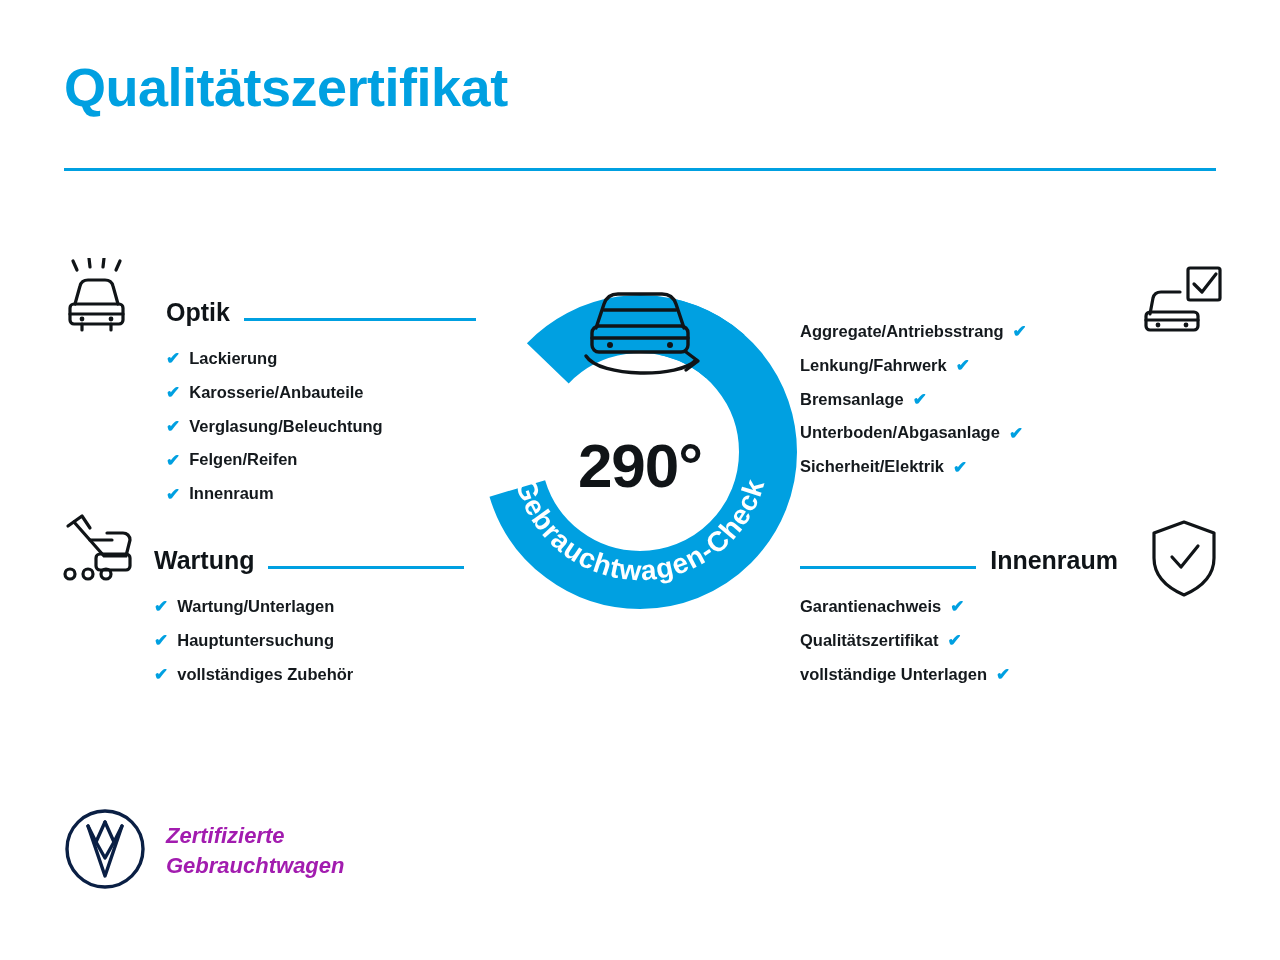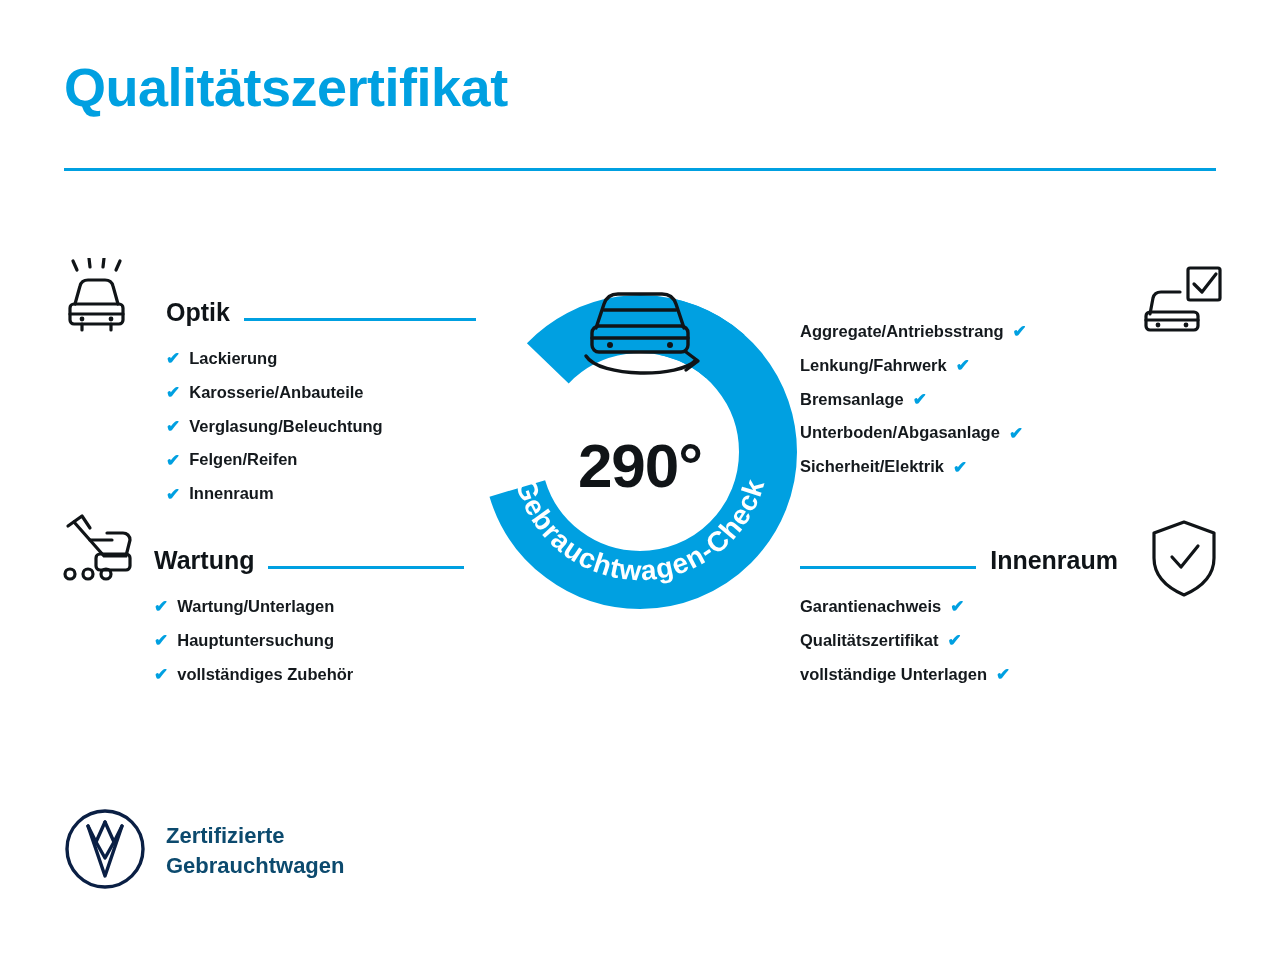--- a/index.html
+++ b/index.html
@@ -147,22 +147,23 @@
     left: 64px;
     top: 808px;
     display: flex;
     align-items: center;
     gap: 20px;
   }
   .footer-text {
     font-size: 22px;
     font-weight: bold;
     line-height: 1.35;
-    color: #0c4a6e;
+    color: #a21caf;
     white-space: pre-line;
+    font-style: italic;
   }
 </style>
 </head>
 <body>
 
 <div class="page">
 
   <div class="title">Qualitätszertifikat</div>
   <div class="title-rule"></div>
 

